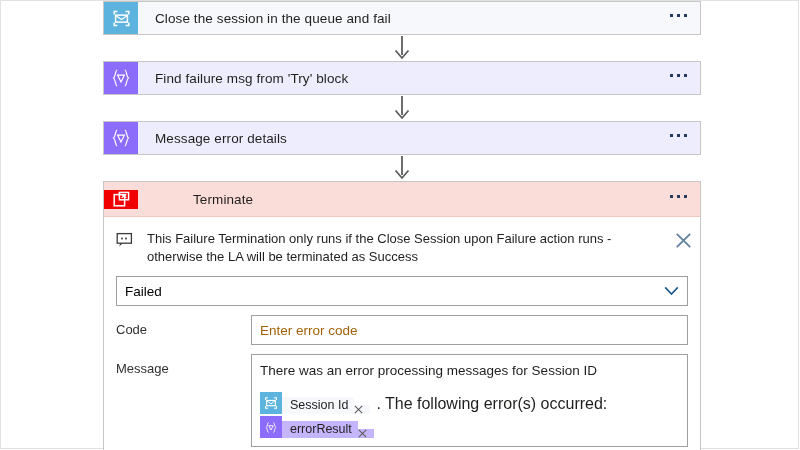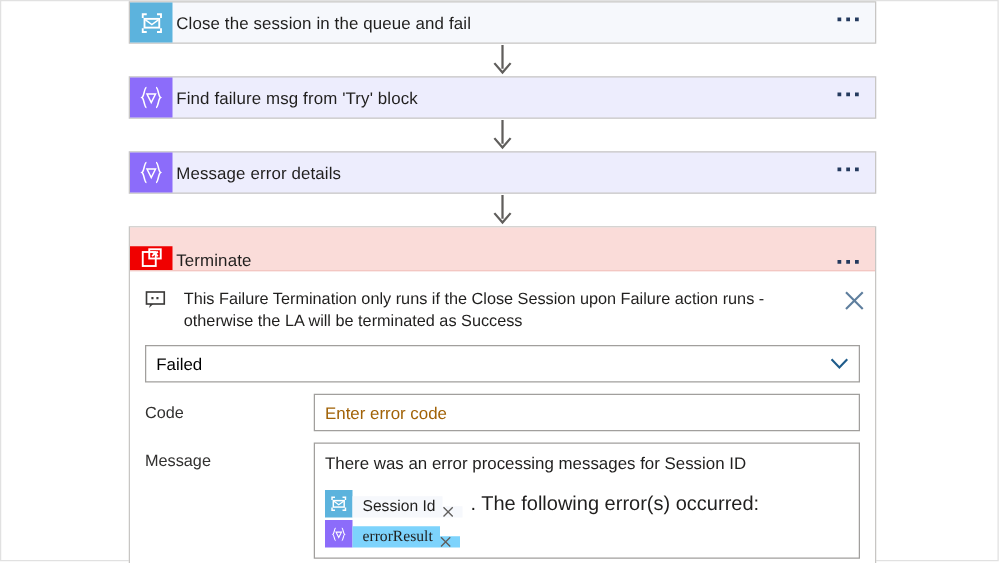--- a/index.html
+++ b/index.html
@@ -47,21 +47,21 @@
     flex: 0 0 34px;
     width: 34px;
     display: flex;
     align-items: center;
     justify-content: center;
   }
   .card-title {
     flex: 1 1 auto;
     display: flex;
     align-items: center;
-    padding-left: 3px;
+    padding-left: 17px;
     font-size: 13.5px;
     color: #201f1e;
     letter-spacing: .1px;
     white-space: nowrap;
     overflow: hidden;
   }
   .card-menu {
     flex: 0 0 44px;
     display: flex;
     align-items: center;
@@ -98,24 +98,25 @@
   
   .terminate-card {
     position: relative;
     width: 598px;
     box-sizing: border-box;
     border: 1px solid #c8c6c4;
     background: #ffffff;
   }
   .terminate-header {
     display: flex;
-    align-items: flex-end;
+    align-items: center;
     height: 34px;
     background: #fadcd9;
     border-bottom: 1px solid #f3c7c2;
+    gap: 38px;
   }
   .terminate-header .card-icon { background: #f00000; flex: 0 0 34px; }
   .terminate-header .card-title { color: #201f1e; }
 
   
   .note-row {
     display: flex;
     align-items: flex-start;
     padding: 13px 0 10px 12px;
   }
@@ -218,21 +219,21 @@
   .token-x {
     padding-right: 7px;
     display: flex;
     align-items: center;
   }
   .token.session .token-ico { background: #5cb3dd; }
   .token.session .token-label,
   .token.session .token-x { background: #f6f8fc; }
   .token.expr .token-ico { background: #8c6cfa; }
   .token.expr .token-label,
-  .token.expr .token-x { background: #7dd3fc; font-family: Liberation Serif, serif; }
+  .token.expr .token-x { background: #c4b5fd; }
 
   .tail-text {
     padding-left: 6px;
     font-size: 16px;
     color: #201f1e;
     white-space: nowrap;
     text-align: right;
   }
 </style>
 </head>

